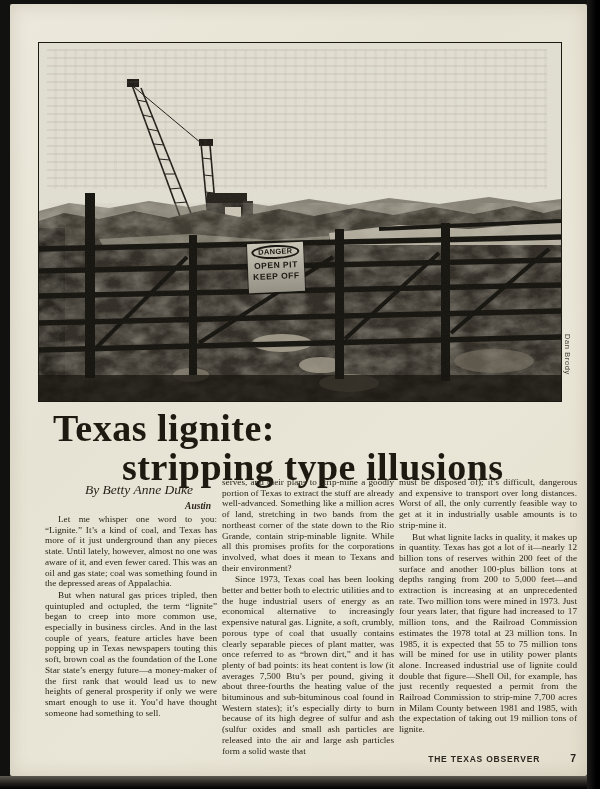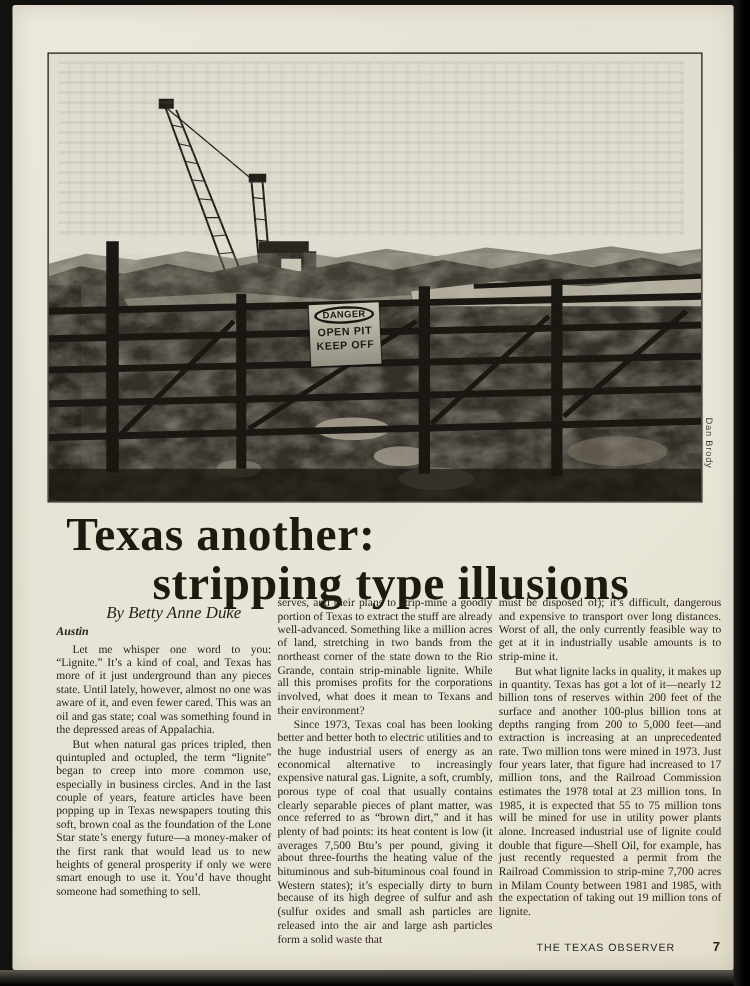--- a/index.html
+++ b/index.html
@@ -64,32 +64,32 @@
   .hl1{left:43px;top:402px;}
   .hl2{left:112px;top:441px;}
   
   .columns{
     position:absolute;left:35px;top:473px;width:533px;
     display:flex;gap:5px;color:#2a2418;
   }
   .col{width:172px;flex:none;}
   .col3{width:178px;}
   .byline{margin:5px 0 0 40px;font-style:italic;font-size:13.5px;color:#241f15;}
-  .dateline{margin:3px 6px 3px 0;font-style:italic;font-weight:bold;font-size:9.5px;font-family:Liberation Serif, serif;}
+  .dateline{margin:3px 6px 3px 0;text-align:right;font-style:italic;font-weight:bold;font-size:9.5px;font-family:Liberation Serif, serif;}
   .para{
     margin:0 0 1px 0;font-size:9.2px;line-height:10.7px;text-align:justify;
     -webkit-hyphens:auto;hyphens:auto;
   }
   .para.indent{text-indent:13px;}
   
   .footer{
     position:absolute;left:390px;top:748px;width:178px;
     display:flex;align-items:baseline;justify-content:flex-end;gap:30px;
   }
-  .pub{font-family:"Liberation Sans",sans-serif;font-weight:normal;font-size:8.5px;
+  .pub{font-family:"Liberation Sans",sans-serif;font-weight:bold;font-size:8.5px;
        letter-spacing:.8px;color:#2c2820;}
   .pagenum{font-family:"Liberation Sans",sans-serif;font-weight:bold;font-size:10.5px;color:#231f17;padding-right:2px;}
 </style>
 </head>
 <body>
 
 <div class="paper">
 
   <figure class="photo">
     <svg viewBox="0 0 522 358" preserveAspectRatio="none">
@@ -162,21 +162,21 @@
     <div class="sign">
       <span class="sign-danger">DANGER</span>
       <span class="sign-line">OPEN PIT</span>
       <span class="sign-line">KEEP OFF</span>
     </div>
   </figure>
 
   <div class="credit">Dan Brody</div>
 
   <h1 style="margin:0;font-weight:normal;">
-    <span class="hl hl1">Texas another:</span>
+    <span class="hl hl1">Texas lignite:</span>
     <span class="hl hl2">stripping type illusions</span>
   </h1>
 
   <div class="columns">
     <div class="col">
       <p class="byline">By Betty Anne Duke</p>
       <p class="dateline">Austin</p>
       <div>
           <p class="para indent">Let me whisper one word to you: “Lignite.” It’s a kind of coal, and Texas has more of it just underground than any pieces state. Until lately, however, almost no one was aware of it, and even fewer cared. This was an oil and gas state; coal was something found in the depressed areas of Appalachia.</p>
           <p class="para indent">But when natural gas prices tripled, then quintupled and octupled, the term “lignite” began to creep into more common use, especially in business circles. And in the last couple of years, feature articles have been popping up in Texas newspapers touting this soft, brown coal as the foundation of the Lone Star state’s energy future—a money-maker of the first rank that would lead us to new heights of general prosperity if only we were smart enough to use it. You’d have thought someone had something to sell.</p>

